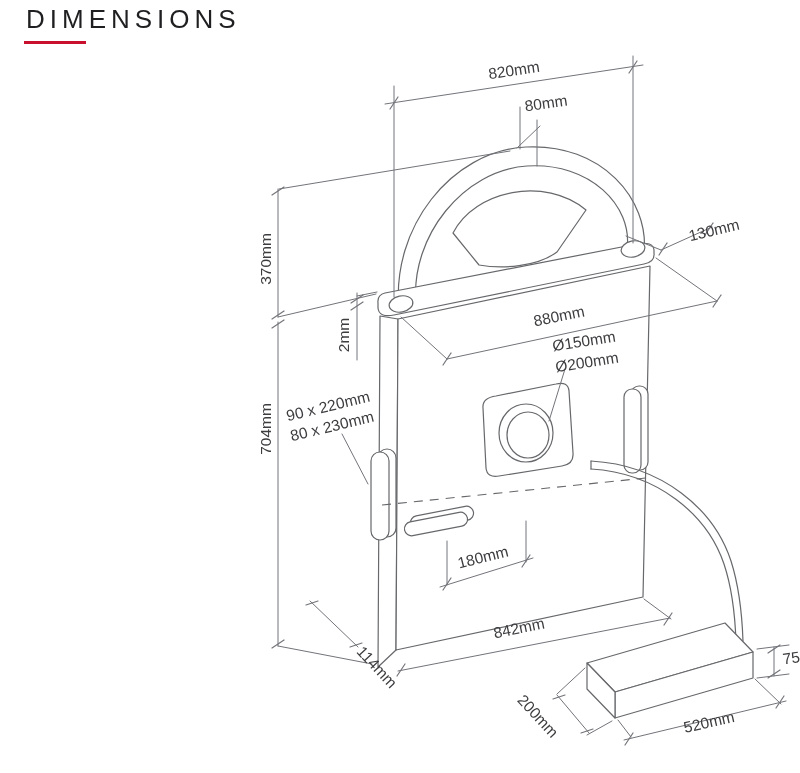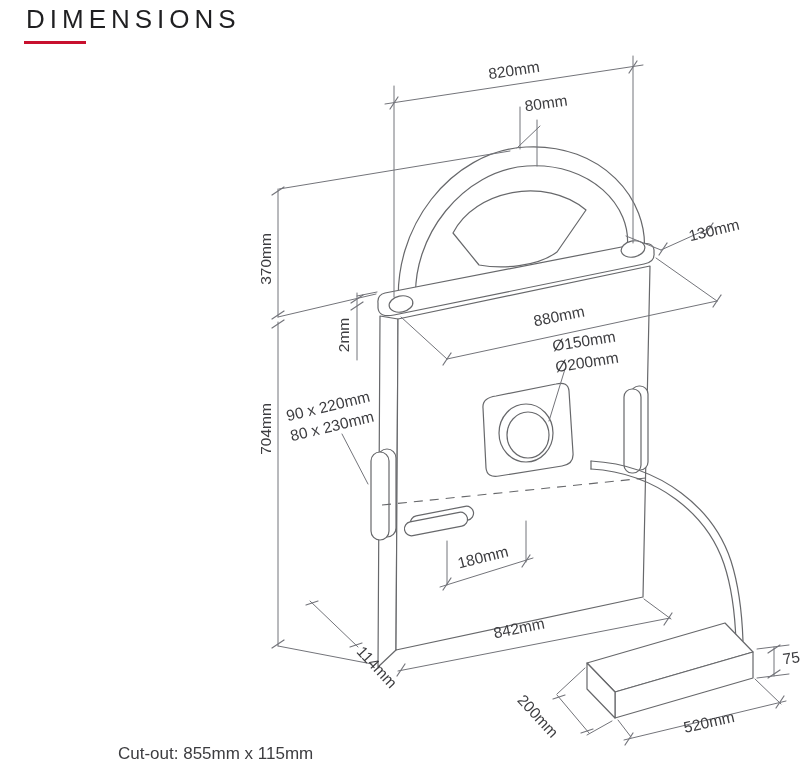--- a/index.html
+++ b/index.html
@@ -180,14 +180,13 @@
       <text text-anchor="middle" dy="0.35em" transform="translate(312 426) rotate(-13.5)">80 x 230mm</text>
       <text text-anchor="middle" dy="0.35em" transform="translate(463 557) rotate(-14)">180mm</text>
       <text text-anchor="middle" dy="0.35em" transform="translate(499 628) rotate(-11.5)">842mm</text>
       <text text-anchor="middle" dy="0.35em" transform="translate(357 667) rotate(47)">114mm</text>
       <text text-anchor="middle" dy="0.35em" transform="translate(784 656) rotate(-8)">75mm</text>
       <text text-anchor="middle" dy="0.35em" transform="translate(518 716) rotate(47)">200mm</text>
       <text text-anchor="middle" dy="0.35em" transform="translate(689 722) rotate(-13)">520mm</text>
     </g>
   </svg>
 
-  <div class="footnote">Cut-out: 855mm x 115mm</div>
 </div>
 
 </body></html>

